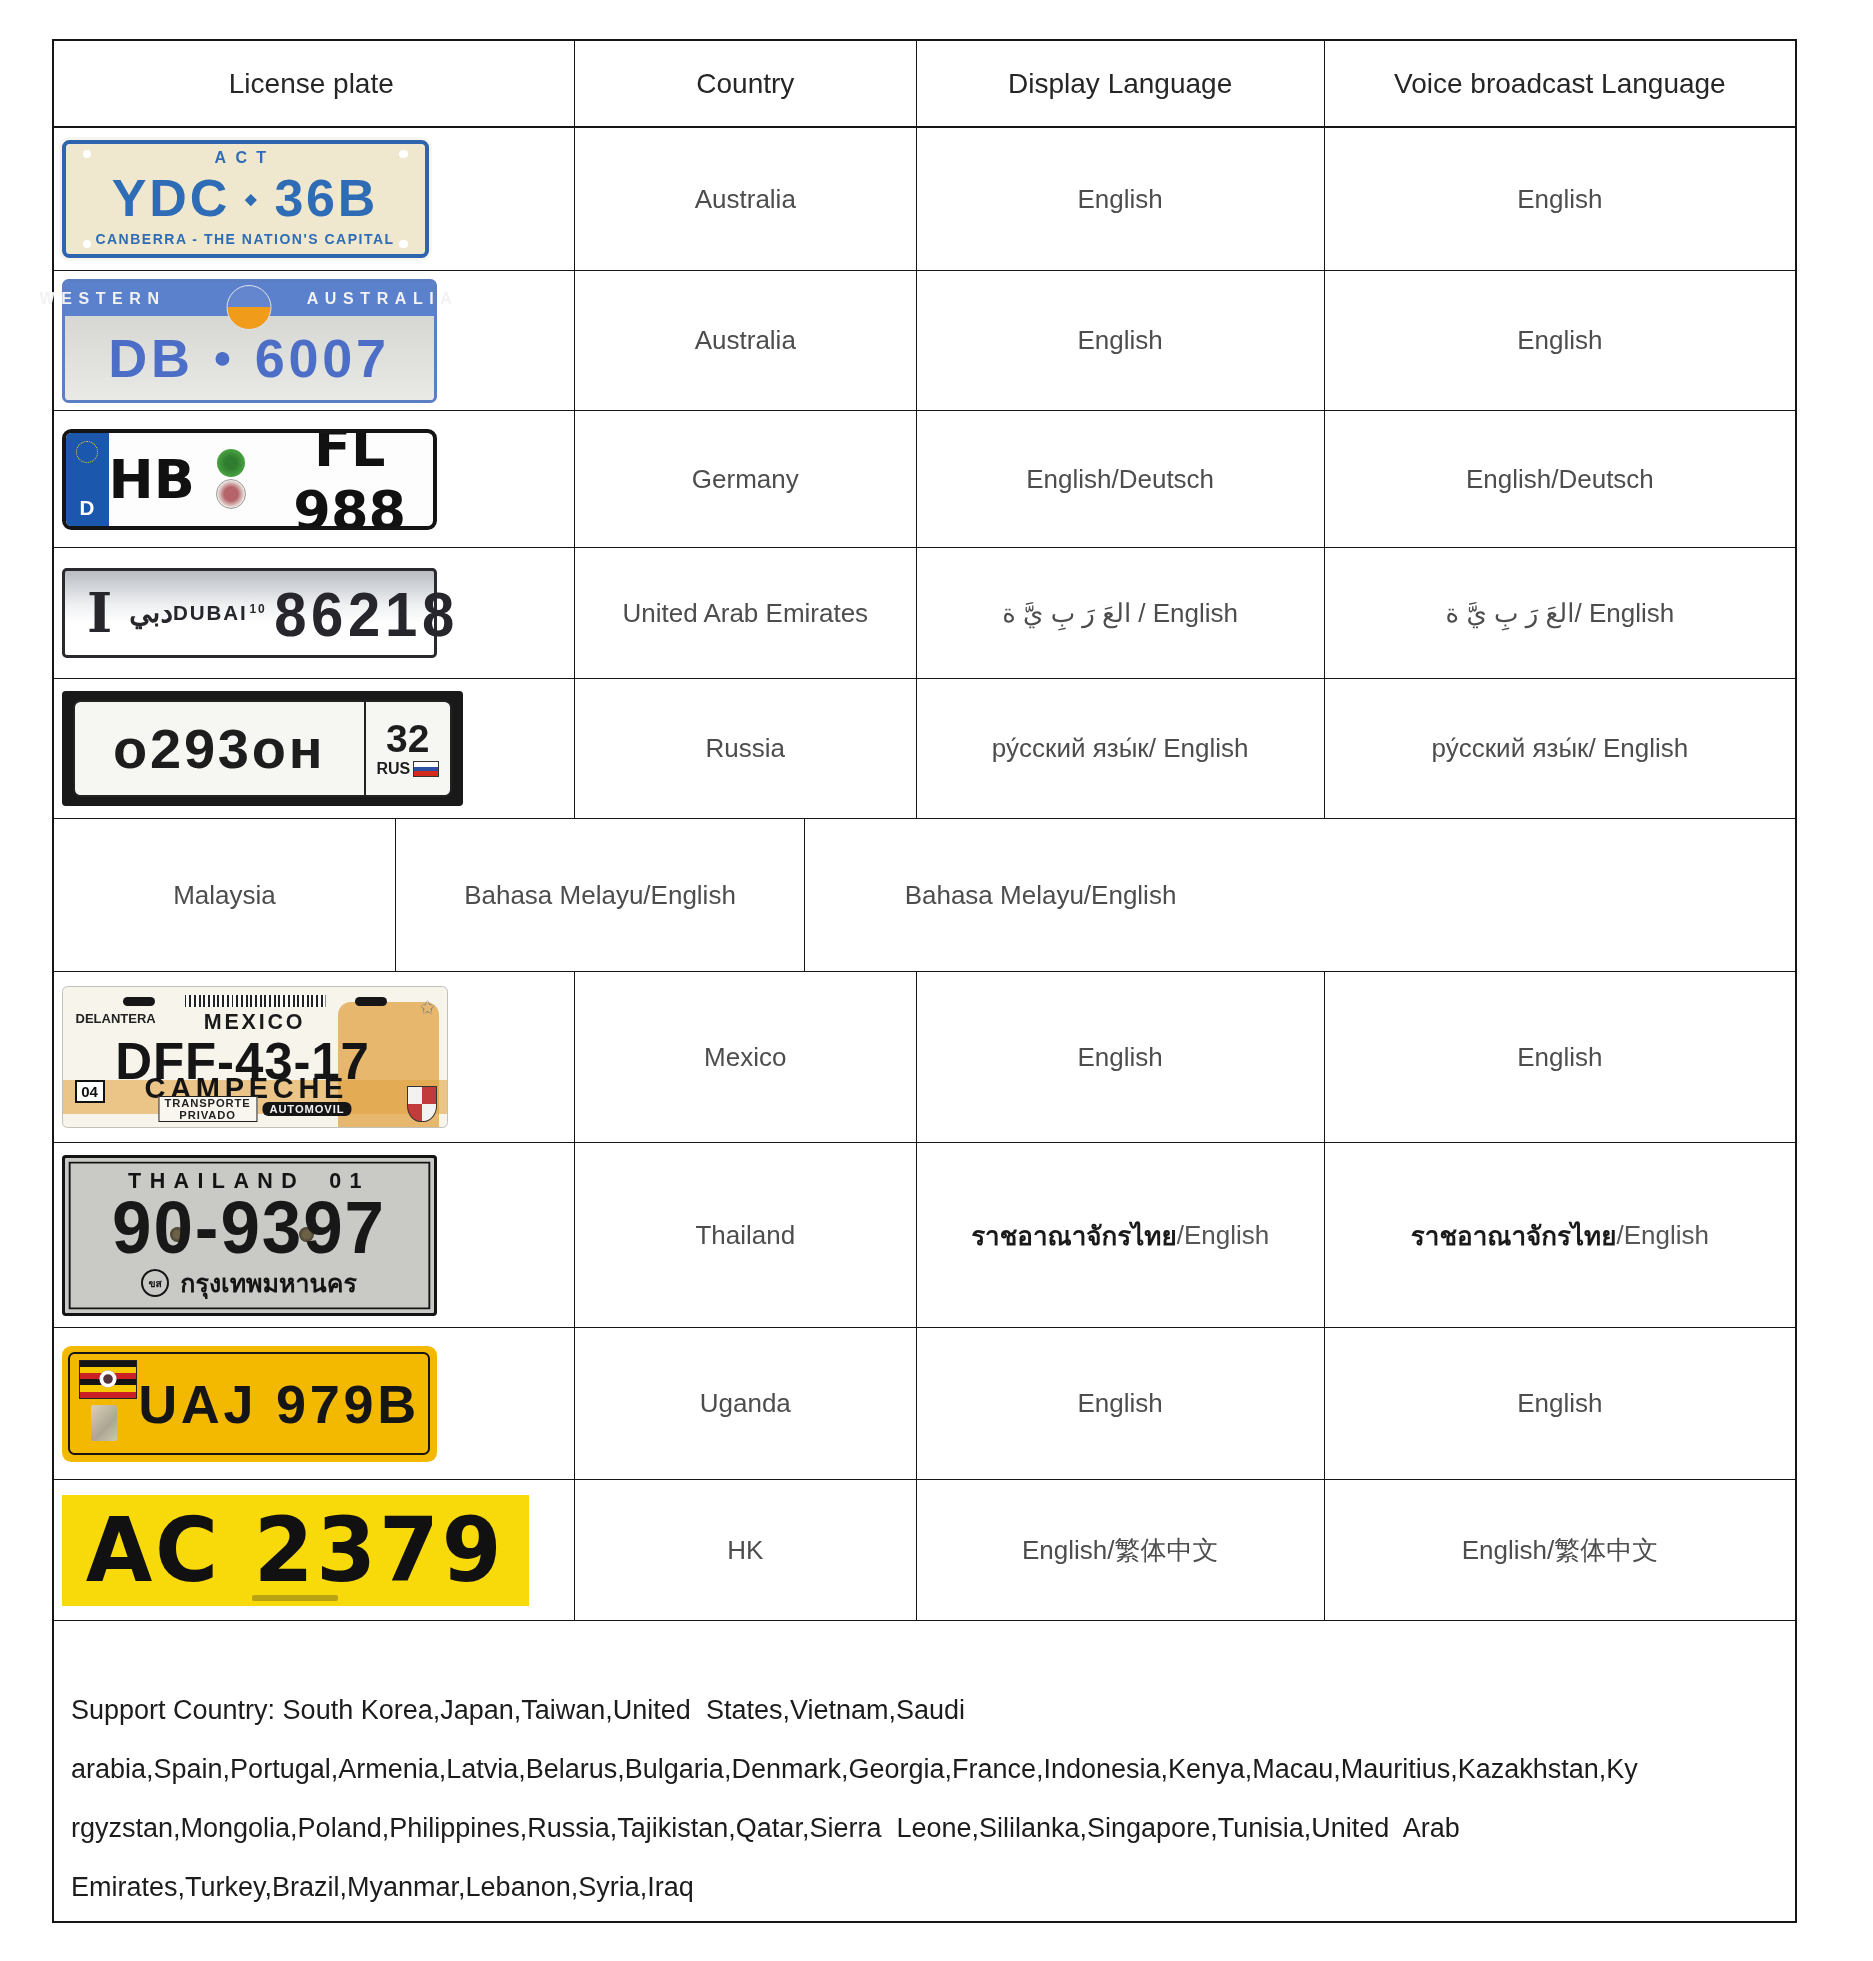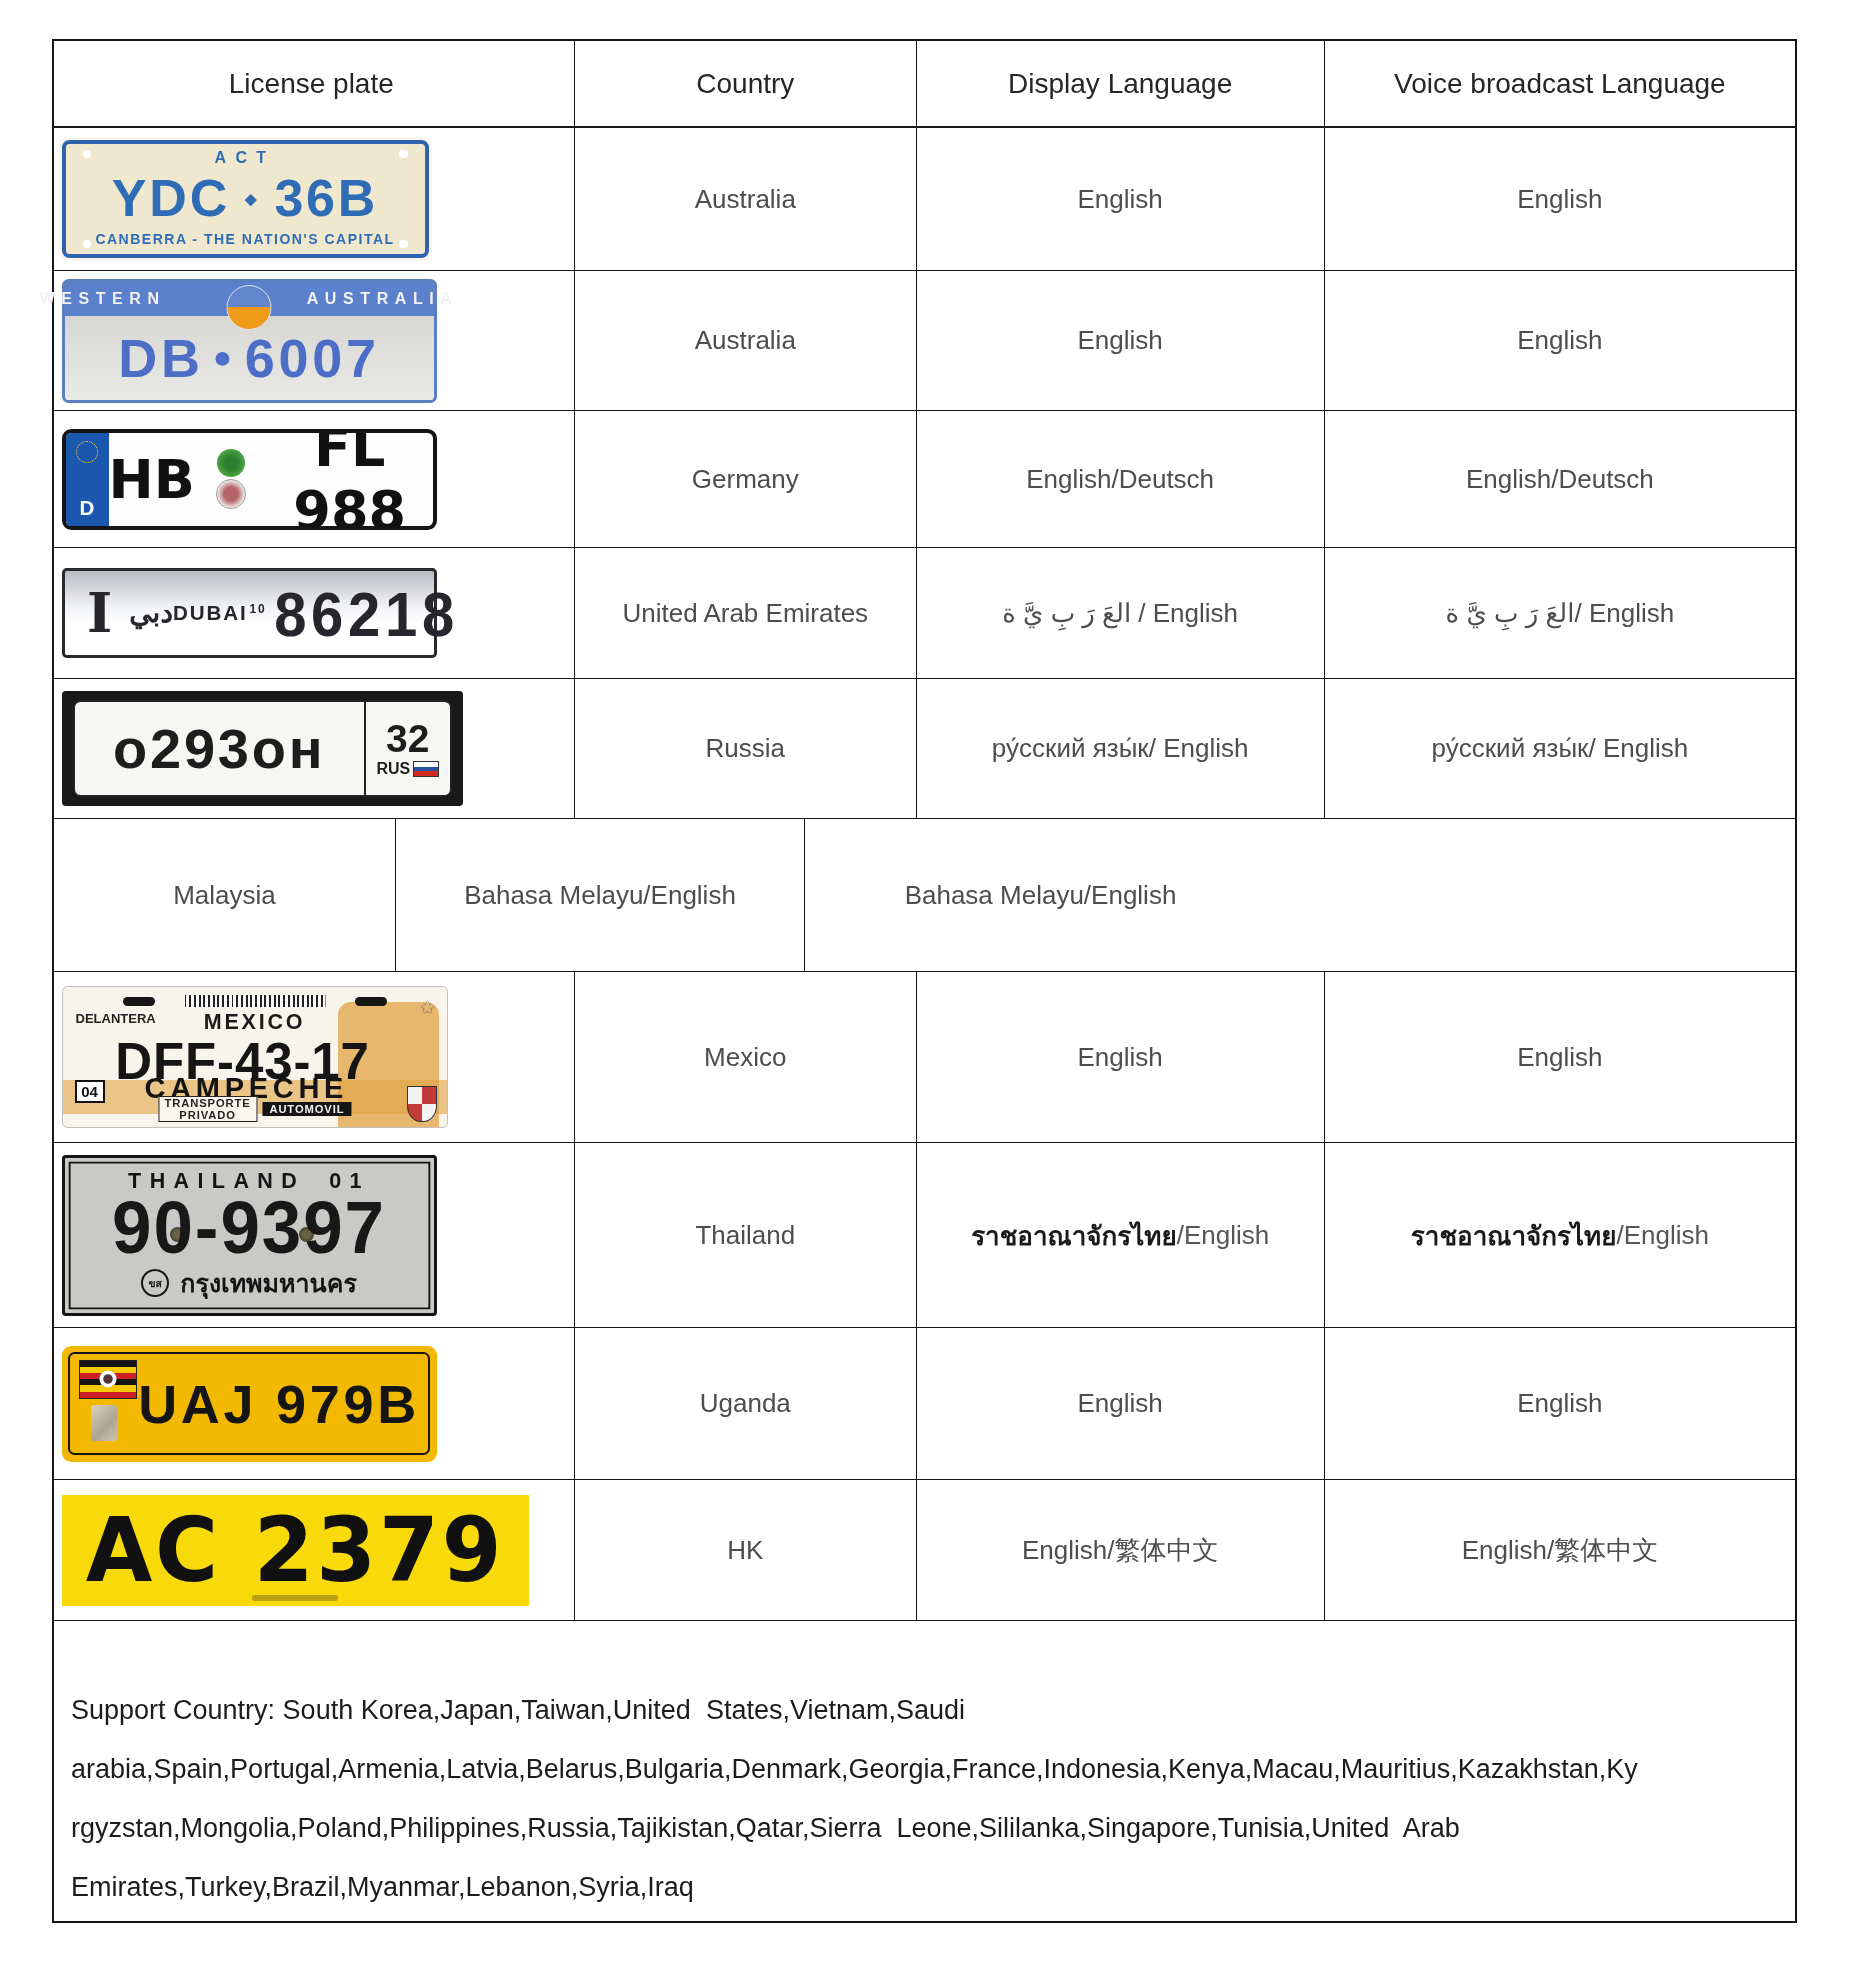--- a/index.html
+++ b/index.html
@@ -34,21 +34,21 @@
   .screw-w { position:absolute; width:8.4px; height:8.4px; background:#fff; border-radius:50%; }
   .screw-b { position:absolute; width:7.5px; height:7.5px; background:#15151c; border-radius:50%; }
 
   
   .wa { width:375px; height:124px; background:linear-gradient(180deg,#cfd0cd,#e9e9e5); border:3.7px solid #5c7ec2;
         border-radius:6.6px; display:flex; flex-direction:column; overflow:visible; }
   .wa-band { position:relative; height:34px; background:#5b80cc; border-radius:2.8px 2.8px 0 0; color:#f2f2f2;
              display:flex; align-items:center; justify-content:center; gap:141px; font-size:16px; letter-spacing:6.6px; font-weight:600; }
   .wa-sun { position:absolute; left:50%; top:3.7px; transform:translateX(-50%); width:45px; height:45px; border-radius:50%;
             border:1.9px solid #dfe3ea; background:linear-gradient(180deg, rgba(120,150,210,.25) 50%, #f09b1a 50%); z-index:2; }
-  .wa-main { flex:1; display:flex; align-items:center; justify-content:center; gap:9px; color:#4c6ec7;
+  .wa-main { flex:1; display:flex; align-items:center; justify-content:center; gap:19px; color:#4c6ec7;
              font-weight:bold; font-size:54px; letter-spacing:3.7px; }
   .wa-dot { font-size:32px; }
 
   
   .de { width:375px; height:101px; background:#fdfdfd; border:4.7px solid #141414; border-radius:9.4px;
         display:flex; align-items:stretch; overflow:hidden; }
   .de-band { width:43px; background:#1b57ad; display:flex; flex-direction:column; align-items:center;
              justify-content:space-between; padding:8.4px 0 5.6px; color:#fff; }
   .de-stars { width:22.5px; height:22.5px; border:1.9px dotted #ffd617; border-radius:50%; }
   .de-d { font-size:20.6px; font-weight:600; }
@@ -102,21 +102,21 @@
                letter-spacing:2.8px; color:#1b1b1b; }
   .mx-star { position:absolute; top:9.4px; right:11.2px; color:#8a8a84; font-size:19px; }
   .mx-main { position:absolute; top:45px; left:0; right:24px; text-align:center; font-size:51px; font-weight:bold;
              color:#151515; letter-spacing:0.9px; }
   .mx-state { position:absolute; bottom:22.5px; left:50%; transform:translateX(-54%); font-size:29px; font-weight:bold;
               letter-spacing:4.7px; color:#141414; }
   .mx-year { position:absolute; bottom:24px; left:12px; font-size:15px; font-weight:bold; border:2.8px solid #111;
              padding:0.9px 4.7px; background:#fff; color:#111; }
   .mx-bottomrow { position:absolute; bottom:4.7px; left:50%; transform:translateX(-50%); display:flex; gap:5.6px; align-items:center; }
   .mx-priv { font-size:11.2px; font-weight:bold; border:1.9px solid #222; padding:0 5.6px; background:#f8f6ee; color:#222; letter-spacing:0.9px; }
-  .mx-auto { font-size:11.2px; font-weight:bold; background:#151515; color:#f2f2f2; padding:0.9px 6.6px; letter-spacing:0.9px; }
+  .mx-auto { font-size:11.2px; font-weight:bold; background:#151515; color:#f2f2f2; padding:0.9px 6.6px; letter-spacing:0.9px;border-radius:6px; }
   .mx-crest { position:absolute; right:9.4px; bottom:4.7px; width:30px; height:36px; border:1.9px solid #333;
               background:conic-gradient(#c23a3a 0 25%, #f2f2f2 0 50%, #c23a3a 0 75%, #f2f2f2 0); border-radius:0 0 45% 45%; }
 
   
   .th-p { width:375px; height:161px; background:#c9c9c6; border:3.7px solid #141414; border-radius:3.7px;
           box-shadow:inset 0 0 0 3.7px #c9c9c6, inset 0 0 0 5.6px #141414;
           display:flex; flex-direction:column; align-items:center; justify-content:space-between; padding:11.2px 0 9.4px; }
   .th-top { font-size:21.5px; font-weight:bold; letter-spacing:8.4px; color:#141414; display:flex; gap:24px; }
   .th-main { font-size:71px; font-weight:bold; line-height:.9; color:#181818; letter-spacing:1.9px; transform:scaleY(1.04); }
   .th-bottom { display:flex; align-items:center; gap:11.2px; }

